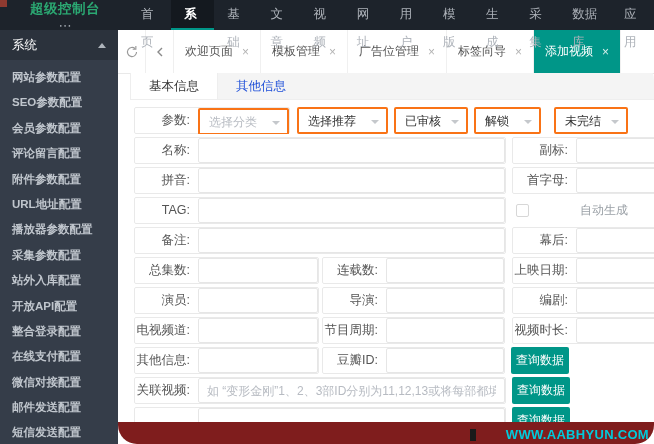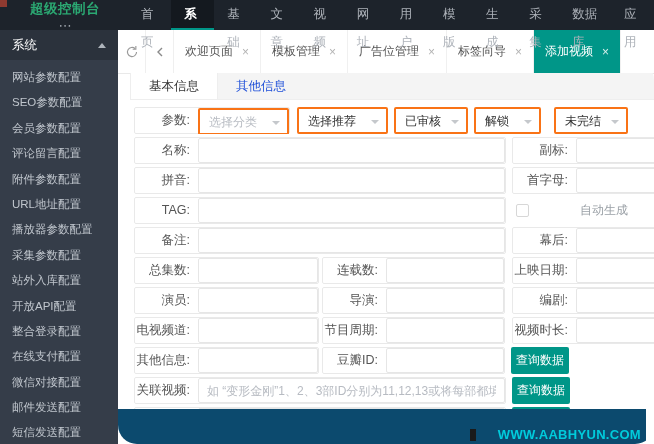--- a/index.html
+++ b/index.html
@@ -25,21 +25,21 @@
   
   .sidebar { position:absolute; left:0; top:30px; width:118px; height:414px;
     background:#353d49; z-index:4; }
   .side-header { height:30px; background:#2b323c; color:#fff; font-size:12.5px;
     display:flex; align-items:center; justify-content:space-between;
     padding:0 12px 0 12px; cursor:pointer; }
   .arrow-up { width:0; height:0; border-left:4px solid transparent;
     border-right:4px solid transparent; border-bottom:5px solid #aeb4bb; }
   .side-list { padding-top:5px; }
   .side-item { height:25.4px; line-height:25.4px; padding-left:12px;
-    font-size:11.5px; color:#c0c6cd; cursor:pointer; white-space:nowrap; }
+    font-size:11.5px; color:#c0c6cd; cursor:pointer; white-space:nowrap;font-weight:bold; }
 
   
   .main { position:absolute; left:118px; top:30px; right:0; bottom:0;
     background:#fff; overflow:hidden; }
 
   
   .tabbar { height:44px; border-bottom:1px solid #e9e9e9; display:flex;
     align-items:stretch; background:#fff; }
   .tool-btn { width:28px; display:flex; align-items:center; justify-content:center;
     border-right:1px solid #efefef; cursor:pointer; }
@@ -97,22 +97,22 @@
   .checkbox { width:13px; height:13px; border:1px solid #d7d7d7; border-radius:2px;
     background:#fff; flex-shrink:0; }
   .checklabel { margin-left:7px; font-size:12px; color:#9aa0a6; white-space:nowrap; }
 
   
   .btn { width:58px; height:27px; margin-left:6px; background:#009688; color:#fff;
     border:none; border-radius:2px; font-size:12px; cursor:pointer;
     font-family:inherit; flex-shrink:0; }
 
   
-  .footer { position:absolute; left:0; right:8px; bottom:0; height:35px;
-    background:#0c4a6e; z-index:3; }
+  .footer { position:absolute; left:0; right:0; bottom:0; height:22px;
+    background:#7f1d1d; z-index:3; }
   .watermark { position:absolute; right:5px; bottom:2px; font-size:13px;
     font-weight:bold; color:#00cbdc; letter-spacing:.3px; }
   .artifact { position:absolute; left:352px; bottom:3px; width:6px; height:12px;
     background:#1a1a1a; }
 
   svg { display:block; }
 </style>
 </head>
 <body>
 

